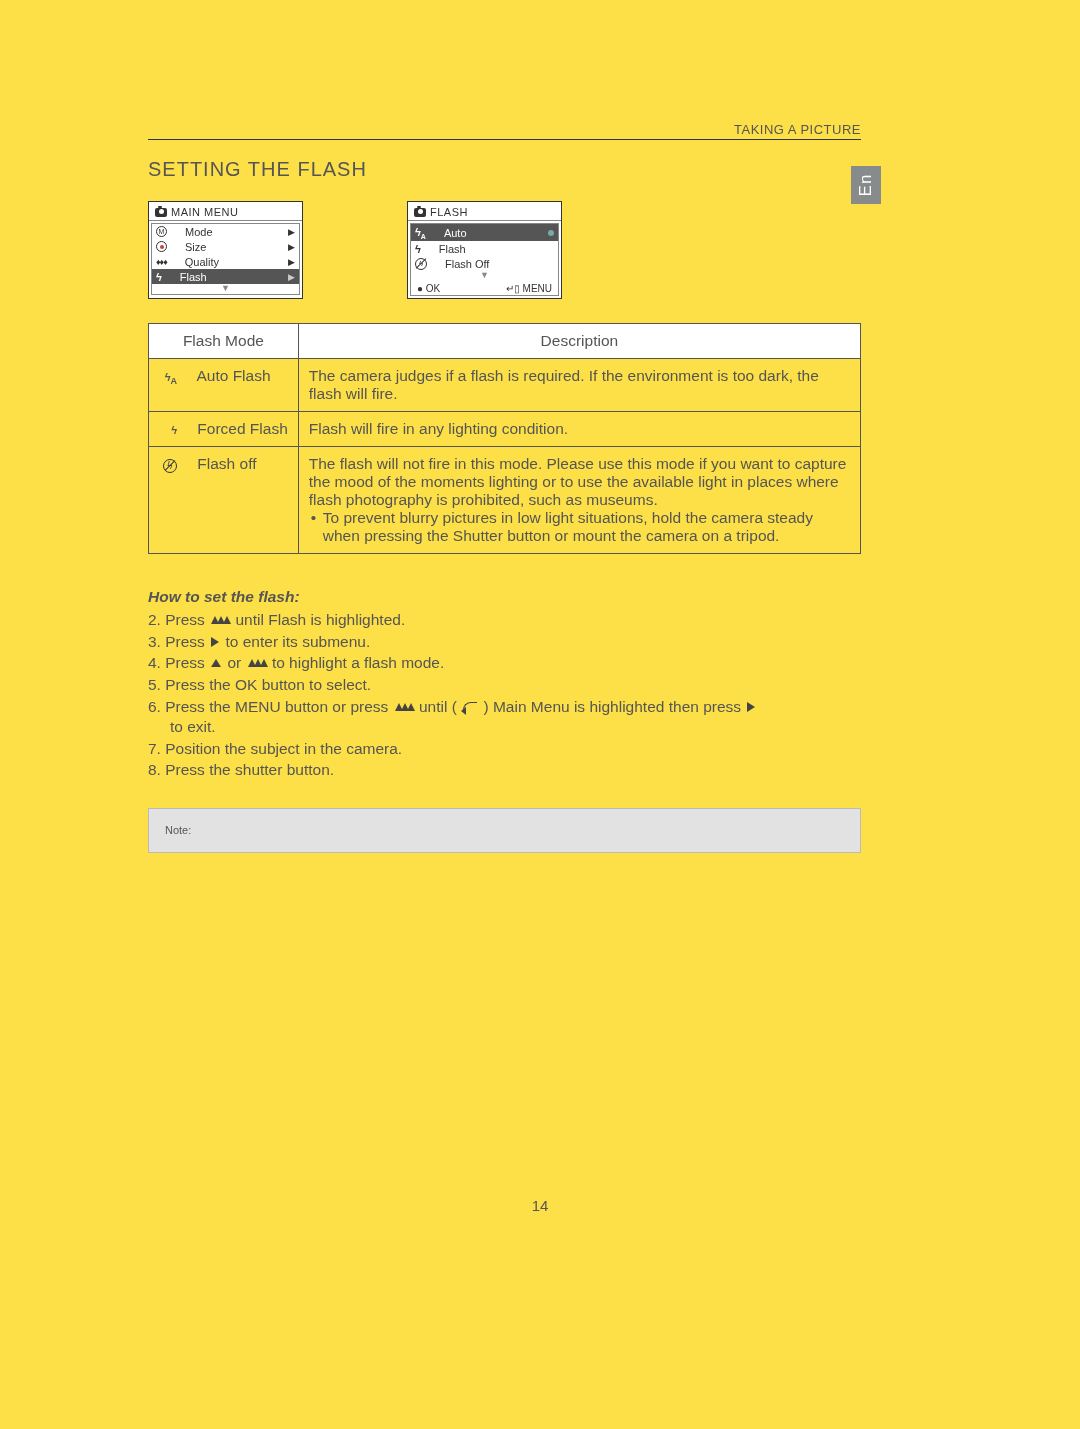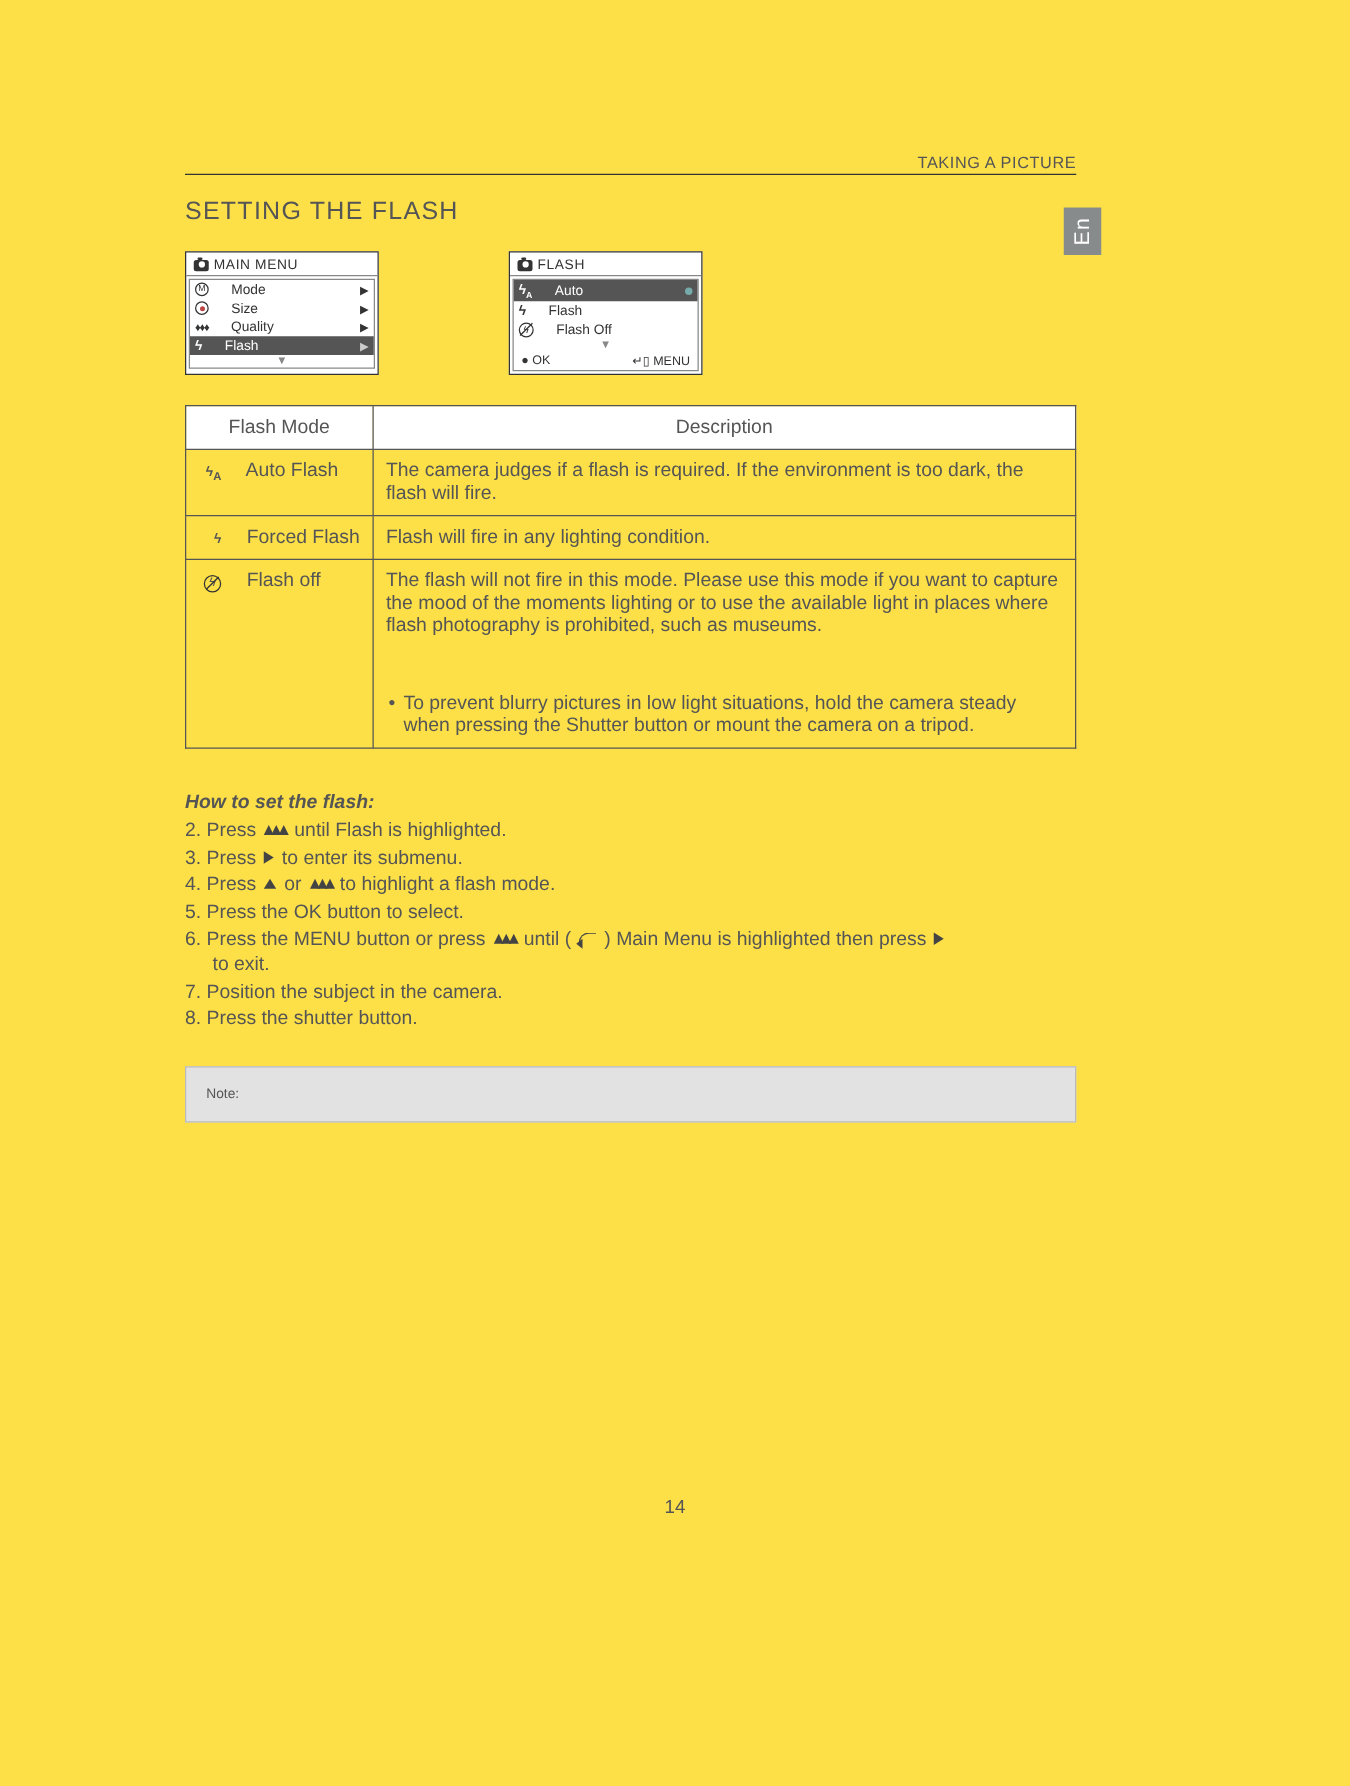--- a/index.html
+++ b/index.html
@@ -132,21 +132,21 @@
     vertical-align: top;
     text-align: left;
   }
   .flash-table th {
     font-weight: normal;
     text-align: center;
     background: #fff;
   }
   .flash-table td.mode-cell { width: 135px; white-space: nowrap;}
   .mode-sym { display:inline-block; width:18px; text-align:right; margin-right:16px;}
-  .bullet-indent { padding-left: 14px; position:relative;margin-top:44px; }
+  .bullet-indent { padding-left: 14px; position:relative; }
   .bullet-indent::before{content:"•";position:absolute;left:2px;}
 
   
   .howto-title {
     font-style: italic;
     font-weight: bold;
     margin-top: 34px;
     font-size: 15.5px;
     color: #555;
   }

